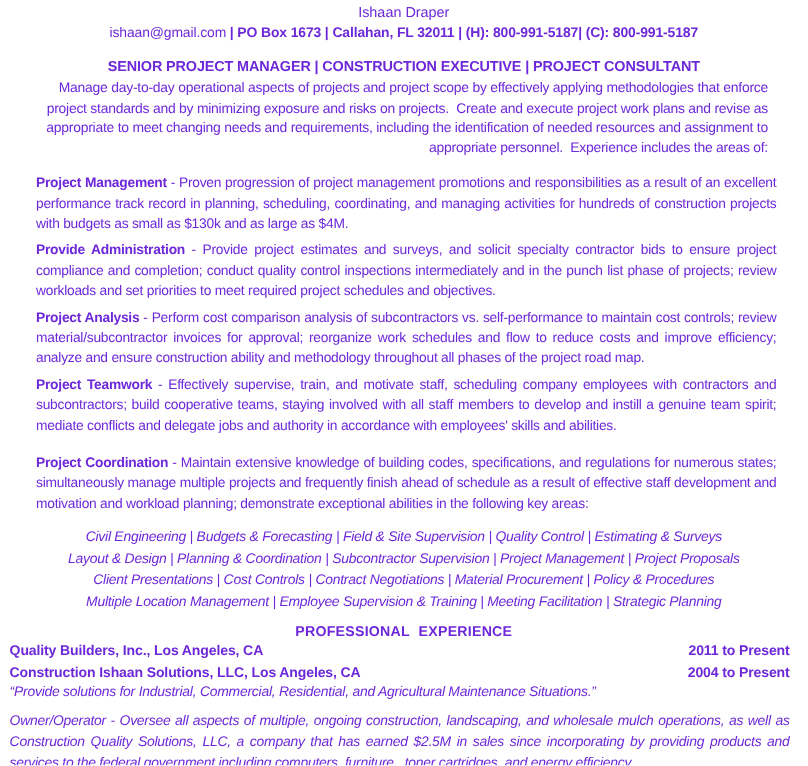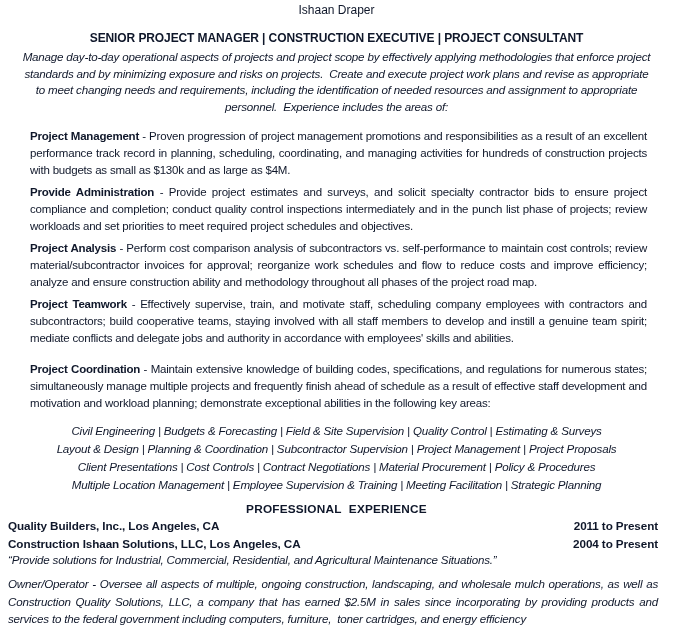--- a/index.html
+++ b/index.html
@@ -6,21 +6,21 @@
     margin: 0;
     padding: 0;
     background: #ffffff;
   }
   .page {
     position: relative;
     width: 673px;
     height: 638px;
     overflow: hidden;
     background: #ffffff;
-    color: #0f172a;
+    color: #6d28d9;
     font-family: "Liberation Sans", sans-serif;
     box-sizing: border-box;
     padding-top: 3px;
   }
   .name {
     text-align: center;
     font-size: 12px;
     line-height: 15px;
   }
   .contact {
@@ -33,25 +33,24 @@
   .contact .bold { font-weight: bold; }
   .headline {
     text-align: center;
     font-weight: bold;
     font-size: 12px;
     line-height: 15px;
     margin-top: 13px;
     letter-spacing: -0.1px;
   }
   .summary {
-    font-style: italic;
-    text-align: center;
+    text-align: right;
     font-size: 11.6px;
     line-height: 16.5px;
-    margin: 3px 21px 0 21px;
+    margin: 3px 33px 0 21px;
     white-space: pre-wrap;
     letter-spacing: -0.2px;
   }
   .comp {
     text-align: justify;
     font-size: 11.5px;
     line-height: 17px;
     margin: 5px 26px 0 30px;
     letter-spacing: -0.2px;
   }
@@ -103,20 +102,21 @@
   }
   .bi { font-weight: normal; margin-top: 29px; }
 </style>
 </head>
 <body>
 
 <div class="page">
 
   <div class="name">Ishaan Draper</div>
 
+  <div class="contact"><span>ishaan@gmail.com</span><span class="bold"> | PO Box 1673 | Callahan, FL 32011 | (H): 800-991-5187| (C): 800-991-5187</span></div>
 
   <div class="headline">SENIOR PROJECT MANAGER | CONSTRUCTION EXECUTIVE | PROJECT CONSULTANT</div>
 
   <div class="summary">Manage day-to-day operational aspects of projects and project scope by effectively applying methodologies that enforce project standards and by minimizing exposure and risks on projects.  Create and execute project work plans and revise as appropriate to meet changing needs and requirements, including the identification of needed resources and assignment to appropriate personnel.  Experience includes the areas of:</div>
 
   <div>
     <p class="comp first"><span class="clabel">Project Management</span><span> - Proven progression of project management promotions and responsibilities as a result of an excellent performance track record in planning, scheduling, coordinating, and managing activities for hundreds of construction projects with budgets as small as $130k and as large as $4M.</span></p>
     <p class="comp"><span class="clabel">Provide Administration</span><span> - Provide project estimates and surveys, and solicit specialty contractor bids to ensure project compliance and completion; conduct quality control inspections intermediately and in the punch list phase of projects; review workloads and set priorities to meet required project schedules and objectives.</span></p>
     <p class="comp"><span class="clabel">Project Analysis</span><span> - Perform cost comparison analysis of subcontractors vs. self-performance to maintain cost controls; review material/subcontractor invoices for approval; reorganize work schedules and flow to reduce costs and improve efficiency; analyze and ensure construction ability and methodology throughout all phases of the project road map.</span></p>
     <p class="comp"><span class="clabel">Project Teamwork</span><span> - Effectively supervise, train, and motivate staff, scheduling company employees with contractors and subcontractors; build cooperative teams, staying involved with all staff members to develop and instill a genuine team spirit; mediate conflicts and delegate jobs and authority in accordance with employees' skills and abilities.</span></p>

